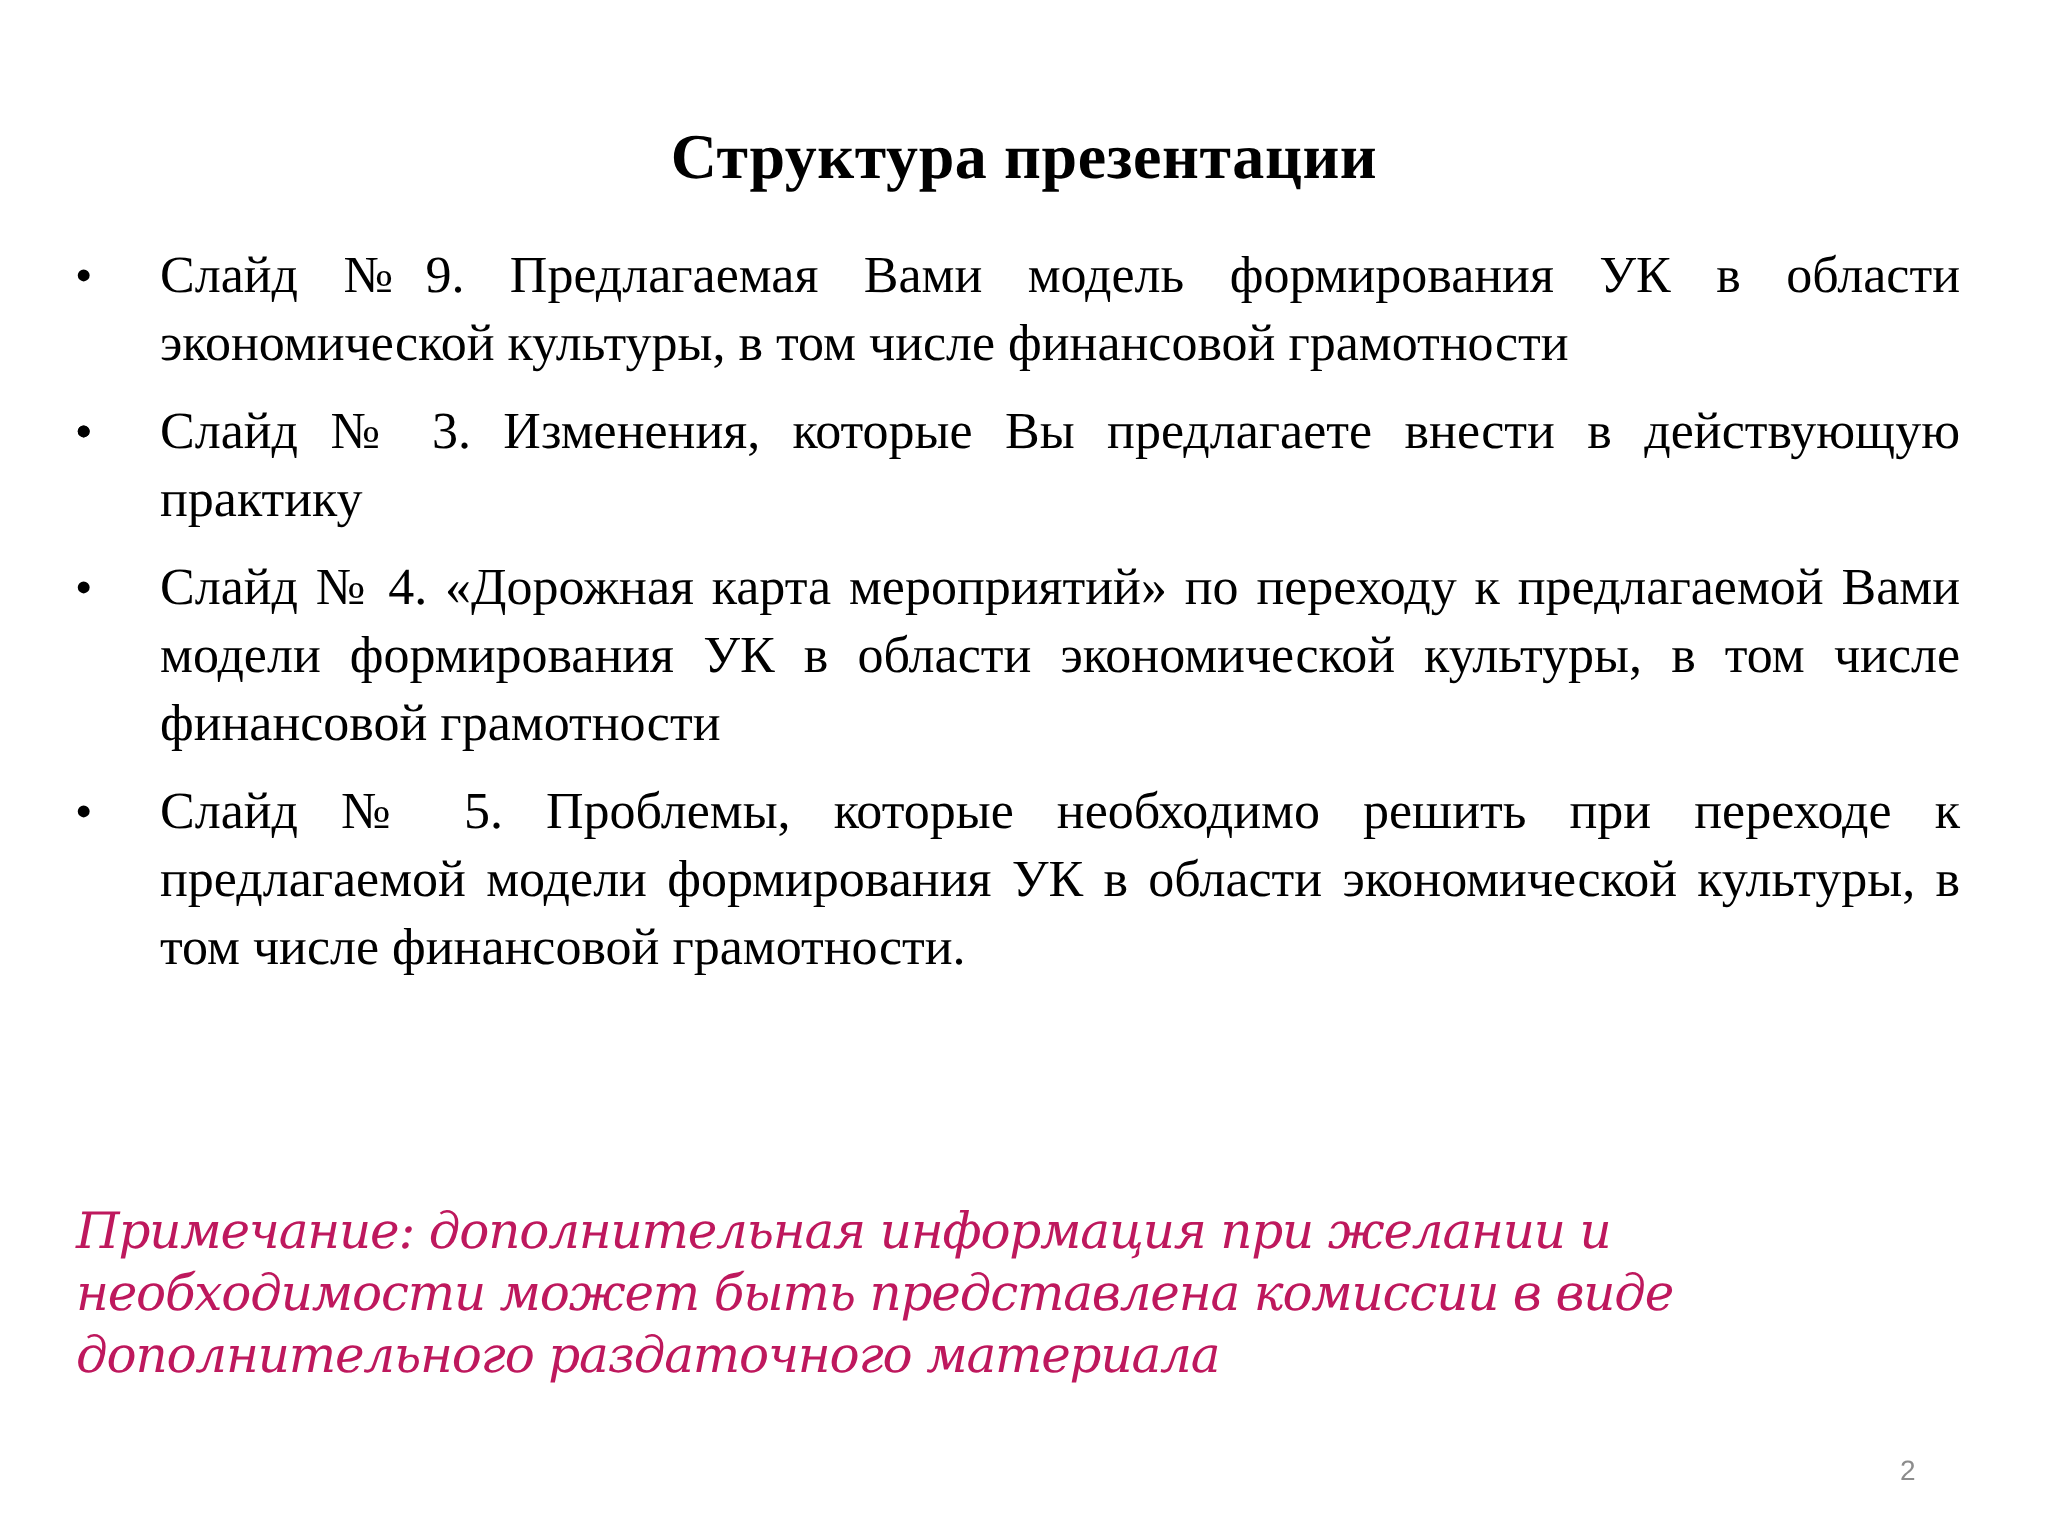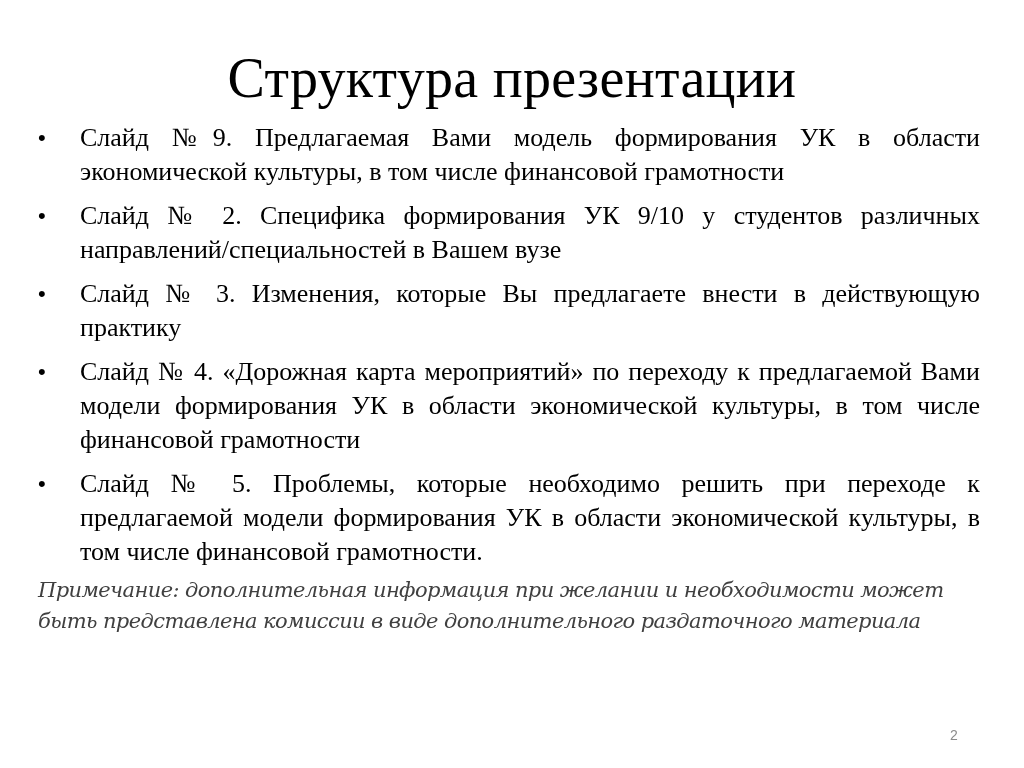--- a/index.html
+++ b/index.html
@@ -2,57 +2,56 @@
 <html><head>
 <meta charset="utf-8">
 <style>
   html, body { margin: 0; padding: 0; }
   body {
     width: 1024px; height: 768px; background: #ffffff; position: relative; overflow: hidden;
     font-family: "Liberation Serif", "DejaVu Serif", serif; color: #000;
   }
   .title {
     position: absolute; left: 0; top: 48px; width: 1024px; text-align: center;
-    font-weight: normal; font-size: 56px; line-height: 60px; letter-spacing: 0.3px;
+    font-weight: bold; font-size: 32px; line-height: 60px; letter-spacing: 0.3px;
   }
   .list {
     position: absolute; left: 38px; top: 121px; width: 942px; margin: 0; padding: 0; list-style: none;
   }
   .item {
     position: relative; padding-left: 42px; margin: 0 0 10px 0;
     font-size: 26px; line-height: 34px; text-align: justify;
   }
   .bullet {
     position: absolute; left: 0; top: 0; width: 20px; font-size: 22px; line-height: 34px;
     font-family: "Liberation Sans", sans-serif;
   }
   .note {
-    position: absolute; left: 38px; top: 575px; width: 940px;
-    font-size: 21px; line-height: 31px; font-style: italic; color: #404040;
+    position: absolute; left: 38px; top: 600px; width: 940px;
+    font-size: 25px; line-height: 31px; font-style: italic; color: #be185d;
     font-family: "DejaVu Serif", serif; letter-spacing: -0.6px;
   }
   .pagenum {
     position: absolute; left: 950px; top: 727px; font-size: 14px; color: #8c8c8c;
     font-family: "Liberation Sans", sans-serif;
   }
 </style>
 </head>
 <body>
 
 <div>
   <div class="title">Структура презентации</div>
 
   <ul class="list">
     <li class="item">
       <span class="bullet">•</span>
       <span>Слайд №9. Предлагаемая Вами модель формирования УК в области экономической культуры, в том числе финансовой грамотности</span>
     </li>
     <li class="item">
       <span class="bullet">•</span>
-      <span>Слайд № 2. Специфика формирования УК 9/10 у студентов различных направлений/специальностей в Вашем вузе</span>
     </li>
     <li class="item">
       <span class="bullet">•</span>
       <span>Слайд № 3. Изменения, которые Вы предлагаете внести в действующую практику</span>
     </li>
     <li class="item">
       <span class="bullet">•</span>
       <span>Слайд № 4. «Дорожная карта мероприятий» по переходу к предлагаемой Вами модели формирования УК в области экономической культуры, в том числе финансовой грамотности</span>
     </li>
     <li class="item">

